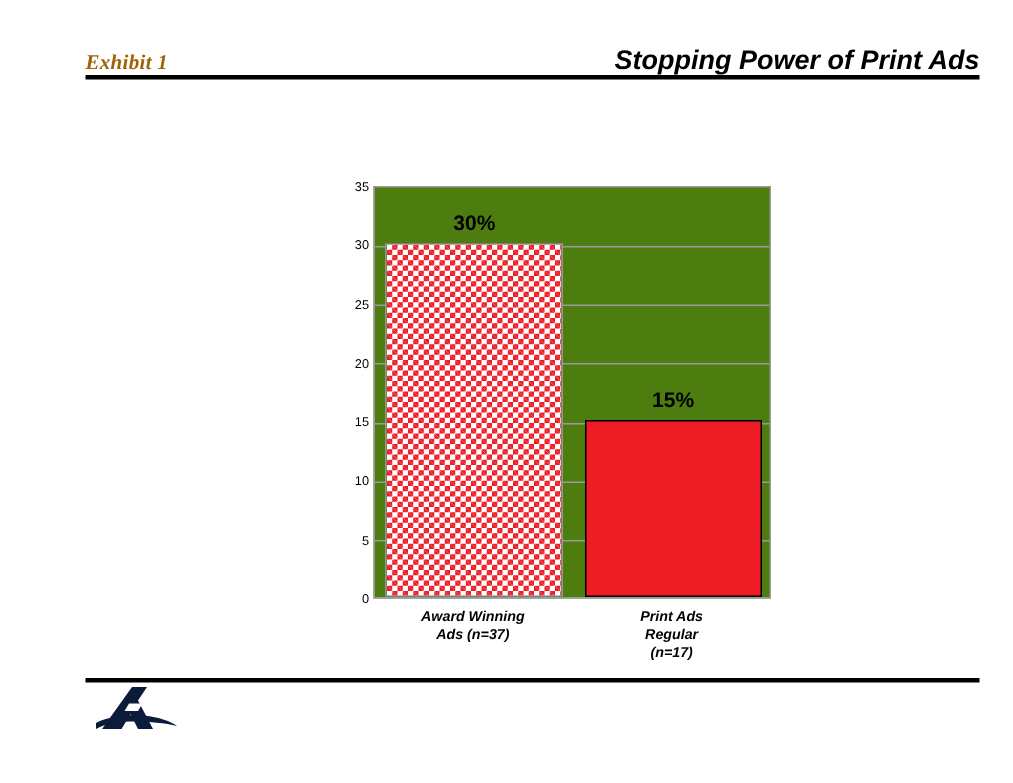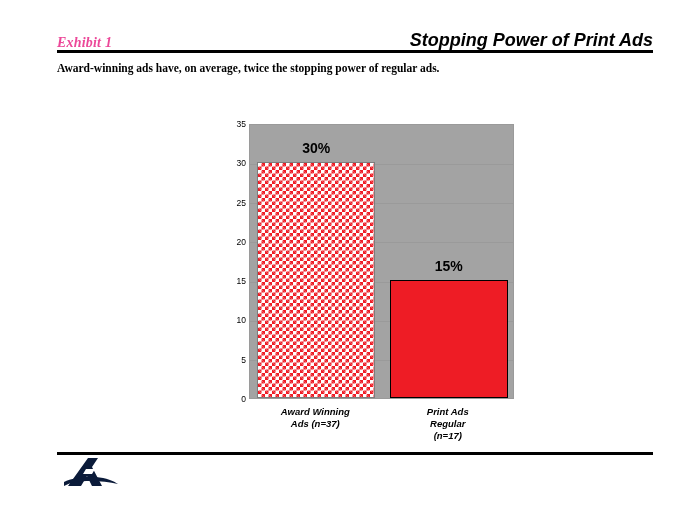--- a/index.html
+++ b/index.html
@@ -28,21 +28,21 @@
     width: 596px;
     display: flex;
     justify-content: space-between;
     align-items: flex-end;
   }
   .header-left {
     font-family: "Liberation Serif", serif;
     font-weight: bold;
     font-style: italic;
     font-size: 14px;
-    color: #ec4899;
+    color: #a16207;
     letter-spacing: 0.2px;
   }
   .header-right {
     font-family: Liberation Sans, sans-serif;
     font-weight: bold;
     font-style: italic;
     font-size: 18px;
     color: #000000;
   }
   .header-rule {
@@ -89,21 +89,21 @@
   }
   .plot {
     position: absolute;
     left: 27px;
     top: 0px;
     width: 265px;   
     height: 275px;
     border: 1px solid #9a9a9a;
     border-right: 1px solid #9a9a9a;
     box-sizing: border-box;
-    background: #a3a3a3;
+    background: #4d7c0f;
     text-decoration: underline;
   }
   .gridline {
     position: absolute;
     left: 0;
     width: 100%;
     height: 1px;
     background: #9a9a9a;
   }
   .ytick-label {
@@ -192,21 +192,20 @@
 <body>
 
 <div class="slide">
 
   <div class="header">
     <div class="header-left">Exhibit 1</div>
     <div class="header-right">Stopping Power of Print Ads</div>
   </div>
   <div class="header-rule"></div>
 
-  <div class="subtitle">Award-winning ads have, on average, twice the stopping power of regular ads.</div>
 
 
   <div class="chart">
     <div class="yticks" id="yticks">
         <div class="ytick-label" style="top: 275px;">0</div>
         <div class="ytick-label" style="top: 235.714px;">5</div>
         <div class="ytick-label" style="top: 196.429px;">10</div>
         <div class="ytick-label" style="top: 157.143px;">15</div>
         <div class="ytick-label" style="top: 117.857px;">20</div>
         <div class="ytick-label" style="top: 78.5714px;">25</div>

